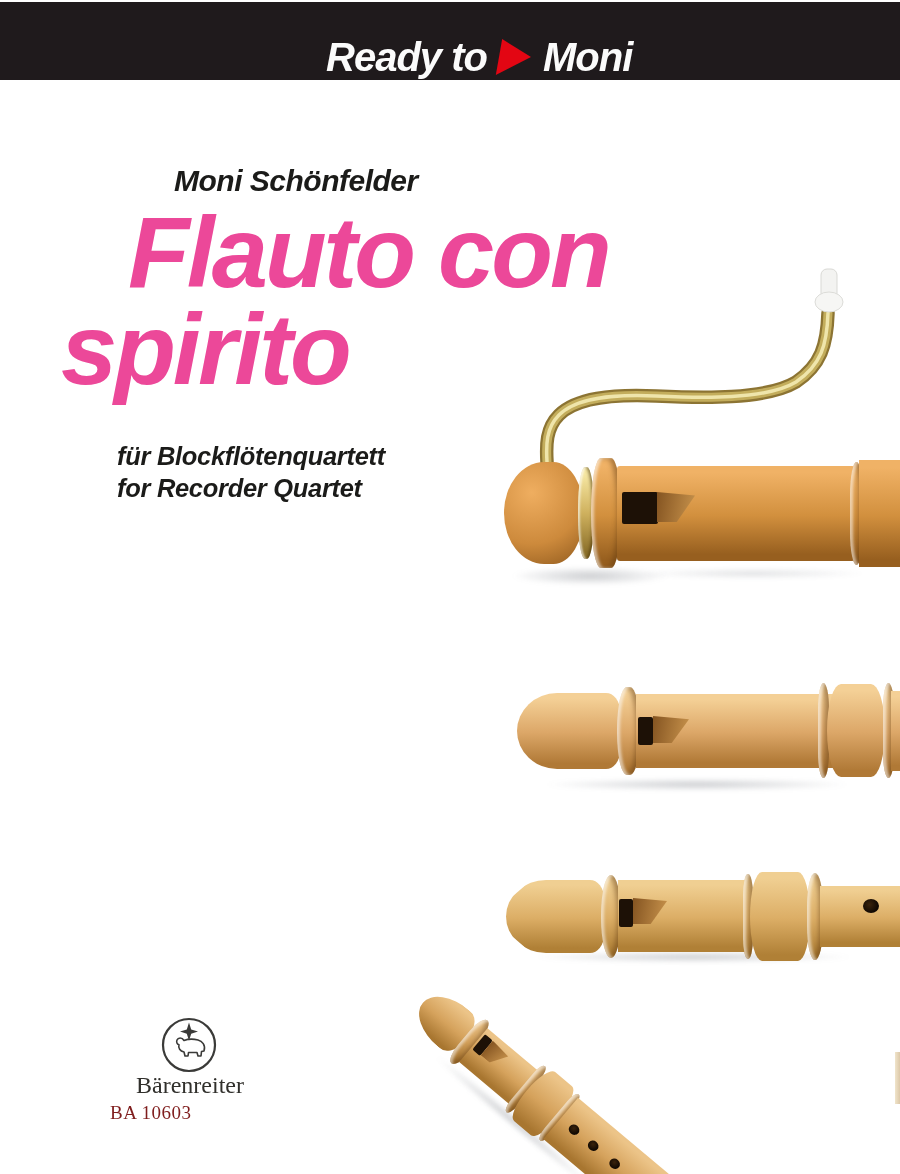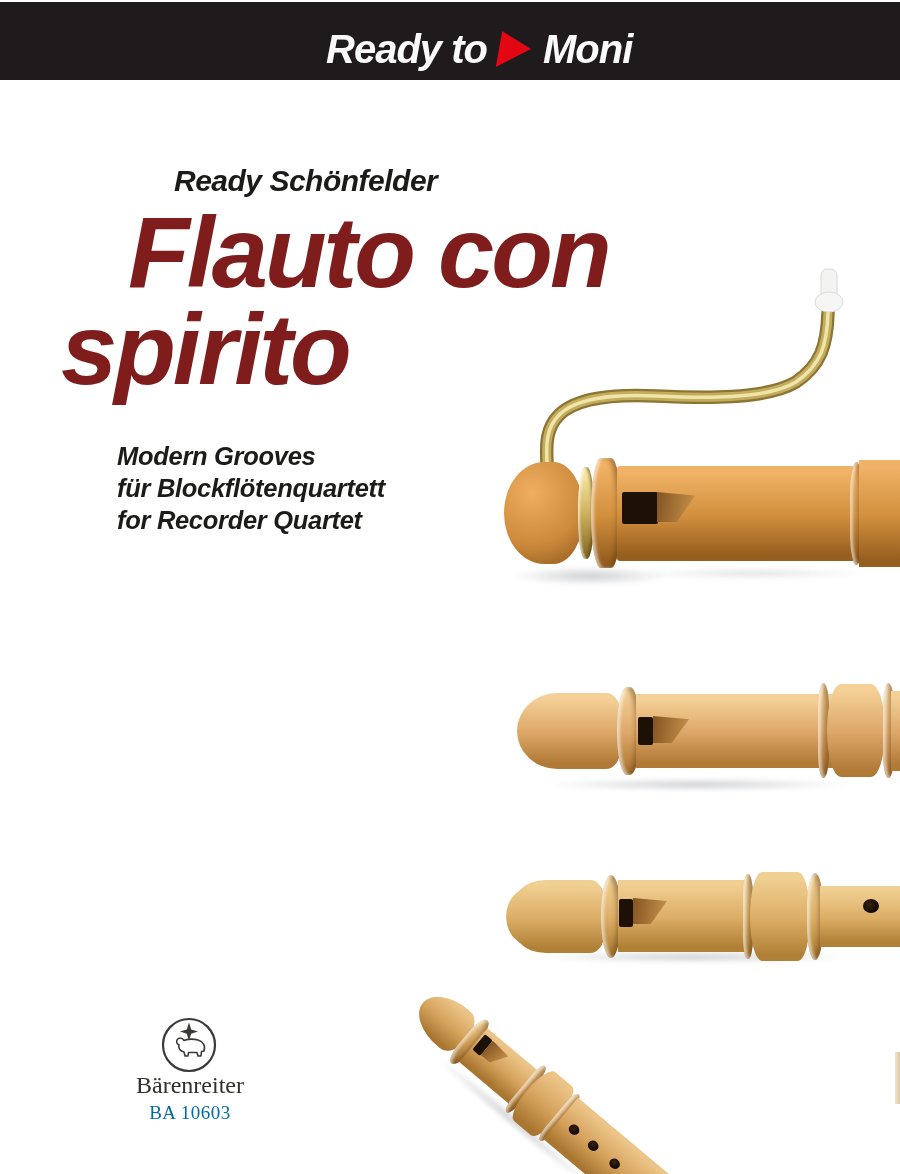--- a/index.html
+++ b/index.html
@@ -1,30 +1,30 @@
 <!DOCTYPE html>
 <html><head>
 <meta charset="utf-8">
 <style>
   html,body{margin:0;padding:0;background:#ffffff;}
   .page{position:relative;width:900px;height:1174px;background:#ffffff;overflow:hidden;
         font-family:"Liberation Sans",sans-serif;}
 
   
   .topbar{position:absolute;left:0;top:2px;width:900px;height:78px;background:#1f1a1c;}
-  .series{position:absolute;left:326px;top:8px;height:78px;display:flex;align-items:center;gap:12px;
+  .series{position:absolute;left:326px;top:16px;height:78px;display:flex;align-items:center;gap:12px;
           font-style:italic;font-weight:700;font-size:40px;color:#fbfbfb;letter-spacing:-1px;}
   .tri-wrap{display:inline-block;transform:skewX(-10deg);}
   .tri{display:block;width:0;height:0;border-left:32px solid #e30613;
        border-top:18px solid transparent;border-bottom:18px solid transparent;}
 
   
   .author{position:absolute;left:174px;top:164px;font-style:italic;font-weight:700;
           font-size:30px;color:#1b1b19;letter-spacing:-0.5px;}
-  .title{position:absolute;left:0;top:204px;margin:0;color:#7f1d1d;font-style:italic;
+  .title{position:absolute;left:0;top:204px;margin:0;color:#ec4899;font-style:italic;
          font-weight:900;font-size:101px;line-height:97px;letter-spacing:-3px;}
   .title .t1{display:block;margin-left:128px;}
   .title .t2{display:block;margin-left:61px;}
   .subtitle{position:absolute;left:117px;top:440px;font-style:italic;font-weight:700;
             font-size:25.5px;line-height:32px;color:#1b1b19;letter-spacing:-0.3px;}
 
   
   .rec{position:absolute;z-index:2;}
   .part{position:absolute;}
   .wood{background:linear-gradient(to bottom,var(--hi) 7%,var(--mid) 52%,var(--lo) 93%);}
@@ -97,47 +97,46 @@
   .r4 .h3{left:249px;top:33px;width:11px;height:10px;}
   .r4 .sh1{left:30px;top:64px;width:240px;height:13px;}
 
   .edge-sliver{position:absolute;left:895px;top:1052px;width:5px;height:52px;z-index:2;
                background:linear-gradient(to right,#ead9b5,#cdb183);opacity:.7;}
 
   
   .logo{position:absolute;left:159px;top:1014px;}
   .pubname{position:absolute;left:110px;top:1072px;width:160px;text-align:center;
            font-family:"Liberation Serif",serif;font-size:24px;color:#31302c;}
-  .catno{position:absolute;left:110px;top:1102px;width:160px;text-align:center;
-         font-family:"Liberation Serif",serif;font-size:19px;letter-spacing:.5px;color:#0369a1;}
+  .catno{position:absolute;left:110px;top:1102px;width:160px;
+         font-family:"Liberation Serif",serif;font-size:19px;letter-spacing:.5px;color:#7f1d1d;}
 </style>
 </head>
 <body>
 
 <div class="page">
 
   <div class="topbar">
     <div class="series">
       <span>Ready to</span>
       <span class="tri-wrap">
           <span class="tri"></span>
         </span>
       <span>Moni</span>
     </div>
   </div>
 
-  <div class="author">Ready Schönfelder</div>
+  <div class="author">Moni Schönfelder</div>
 
   <h1 class="title">
     <span class="t1">Flauto con</span>
     <span class="t2">spirito</span>
   </h1>
 
   <div class="subtitle">
-    <div>Modern Grooves</div>
     <div>für Blockflötenquartett</div>
     <div>for Recorder Quartet</div>
   </div>
 
   <svg class="bocal" width="360" height="215" viewBox="0 0 360 215">
     <path d="M328,60 C327,92 321,112 296,129 C266,147 201,145 156,143 C111,141 76,145 59,162 C46,175 46,192 47,209" fill="none" stroke="#8c7433" stroke-width="13.5" stroke-linecap="round"></path>
     <path d="M328,60 C327,92 321,112 296,129 C266,147 201,145 156,143 C111,141 76,145 59,162 C46,175 46,192 47,209" fill="none" stroke="#c3ad5c" stroke-width="9" stroke-linecap="round"></path>
     <path d="M328,60 C327,92 321,112 296,129 C266,147 201,145 156,143 C111,141 76,145 59,162 C46,175 46,192 47,209" fill="none" stroke="#efe5ab" stroke-width="3.5" stroke-linecap="round"></path>
     <g>
       <rect x="321" y="16" width="16" height="30" rx="6" fill="#f3f3f1" stroke="#d9d9d5" stroke-width="1"></rect>

